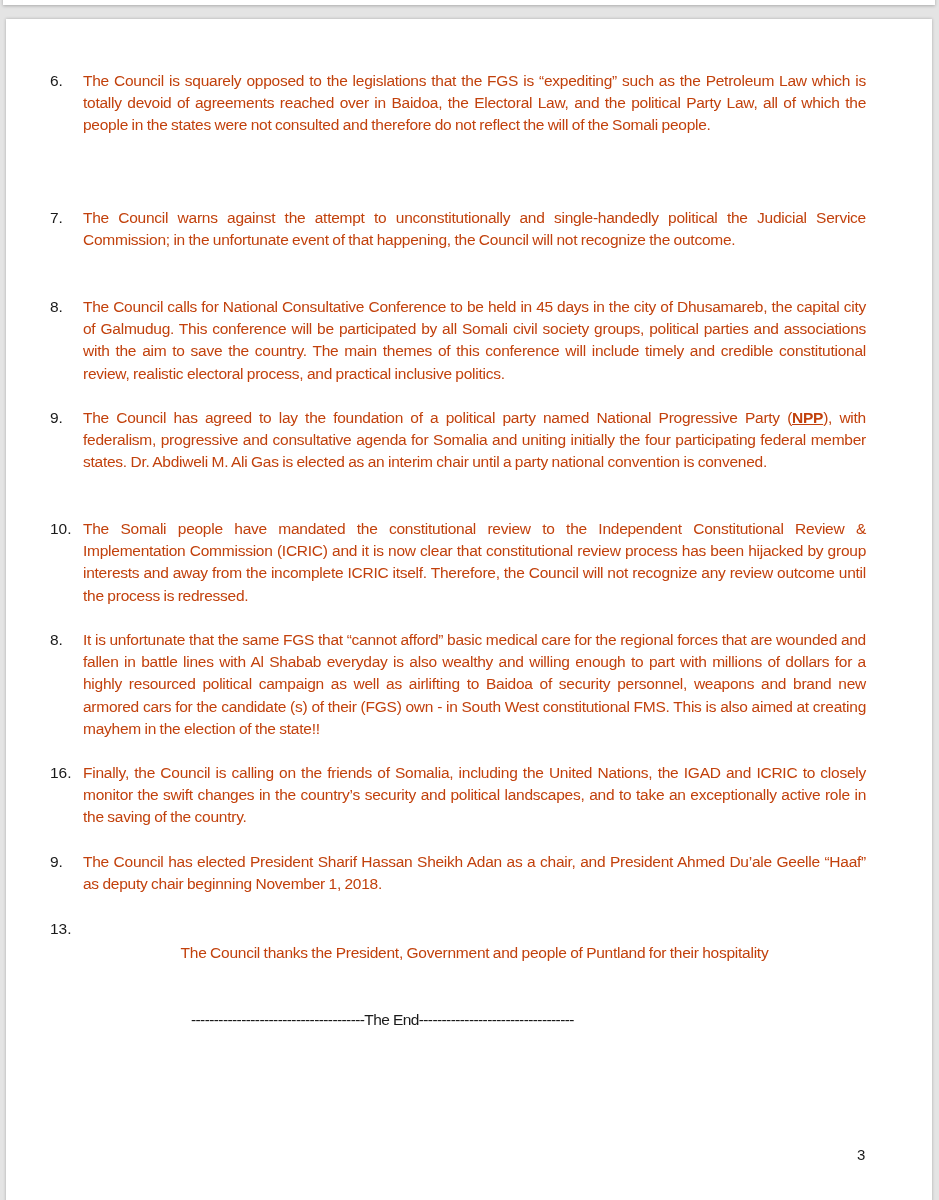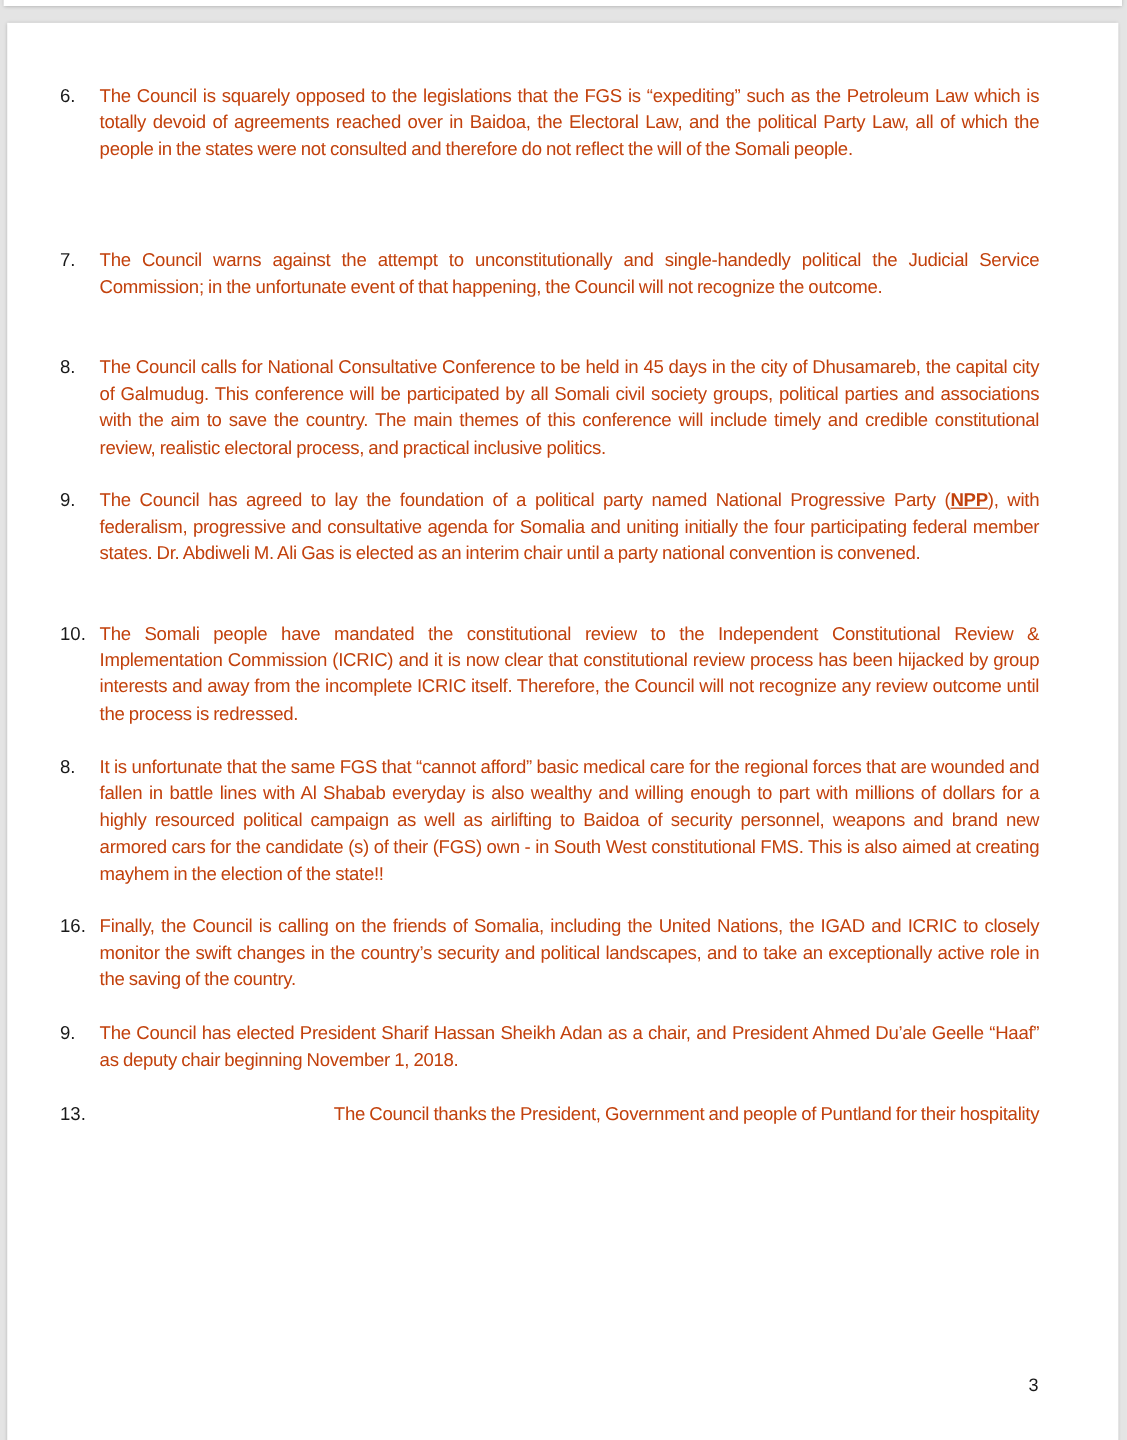--- a/index.html
+++ b/index.html
@@ -61,21 +61,21 @@
       width: 783px;
       top: 0;
       font-size: 15.5px;
       line-height: 22.2px;
       color: #c2410c;
       text-align: justify;
       font-family: "Liberation Sans", sans-serif;
       letter-spacing: -0.25px;
       word-spacing: -0.5px;
     }
-    .text.last-left { text-align: right; }
+    .text.last-left { text-align: center; margin-top: 24px; }
     .text b { font-weight: bold; text-decoration: underline; }
     .end-line {
       position: absolute;
       left: 185px;
       top: 990px;
       width: 470px;
       font-size: 15.5px;
       line-height: 22px;
       color: #1a1a1a;
       white-space: nowrap;
@@ -139,16 +139,17 @@
         <div class="text">The Council has elected President Sharif Hassan Sheikh Adan as a chair, and President Ahmed Du’ale Geelle “Haaf” as deputy chair beginning November 1, 2018.</div>
       </div>
 
       <div class="item" style="top:899px;">
         <span class="num">13.</span>
         <div class="text last-left">The Council thanks the President, Government and people of Puntland for their hospitality</div>
       </div>
 
     </div>
 
+    <div class="end-line">--------------------------------------The End----------------------------------</div>
 
     <div class="page-number">3</div>
   </div>
 </div>
 
 </body></html>

